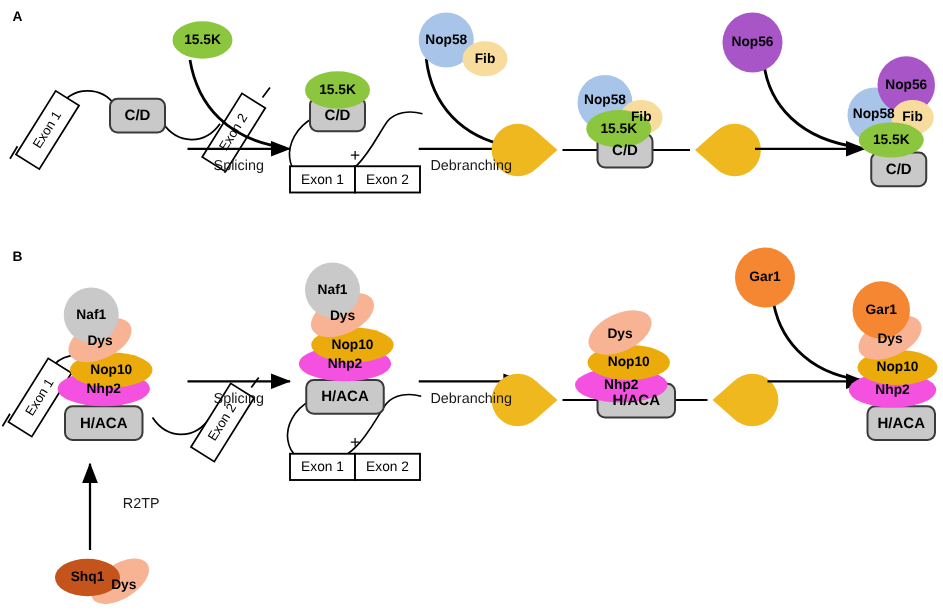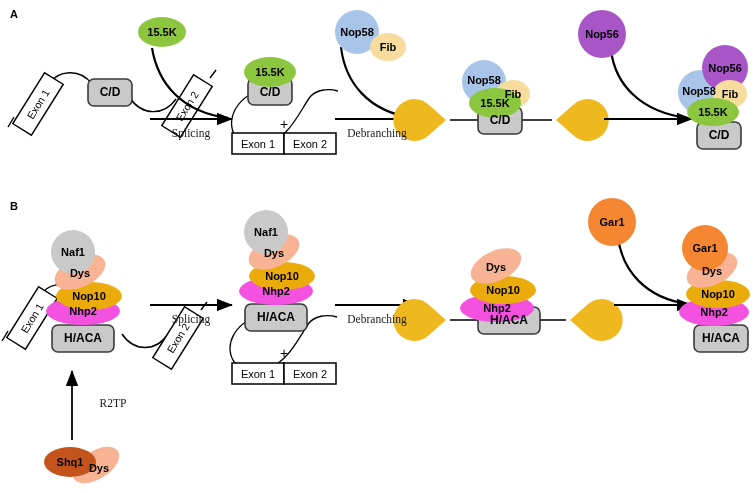--- a/index.html
+++ b/index.html
@@ -4,21 +4,21 @@
 <style>
   html,body{margin:0;padding:0;background:#ffffff;}
   body{width:754px;height:493px;position:relative;overflow:hidden;
        font-family:"Liberation Sans","DejaVu Sans",sans-serif;}
   .stage{position:absolute;left:0;top:0;width:754px;height:493px;}
   .panel-label{position:absolute;font-size:11px;font-weight:bold;color:#000;}
   svg{position:absolute;left:0;top:0;width:754px;height:493px;overflow:visible;}
   .lbl{position:absolute;font-weight:bold;color:#000;white-space:nowrap;
        transform:translate(-50%,-50%);pointer-events:none;}
   .arrow-lbl{position:absolute;font-size:11.5px;color:#1a1a1a;white-space:nowrap;
-       transform:translate(-50%,-50%);font-family:Liberation Serif, serif;}
+       transform:translate(-50%,-50%);}
   .exon-txt{position:absolute;font-size:11px;color:#000;white-space:nowrap;
        transform:translate(-50%,-50%);}
   .plus{position:absolute;font-size:14px;color:#000;transform:translate(-50%,-50%);}
 </style>
 </head>
 <body>
 
 <div class="stage">
 
   <svg viewBox="0 0 754 493">

